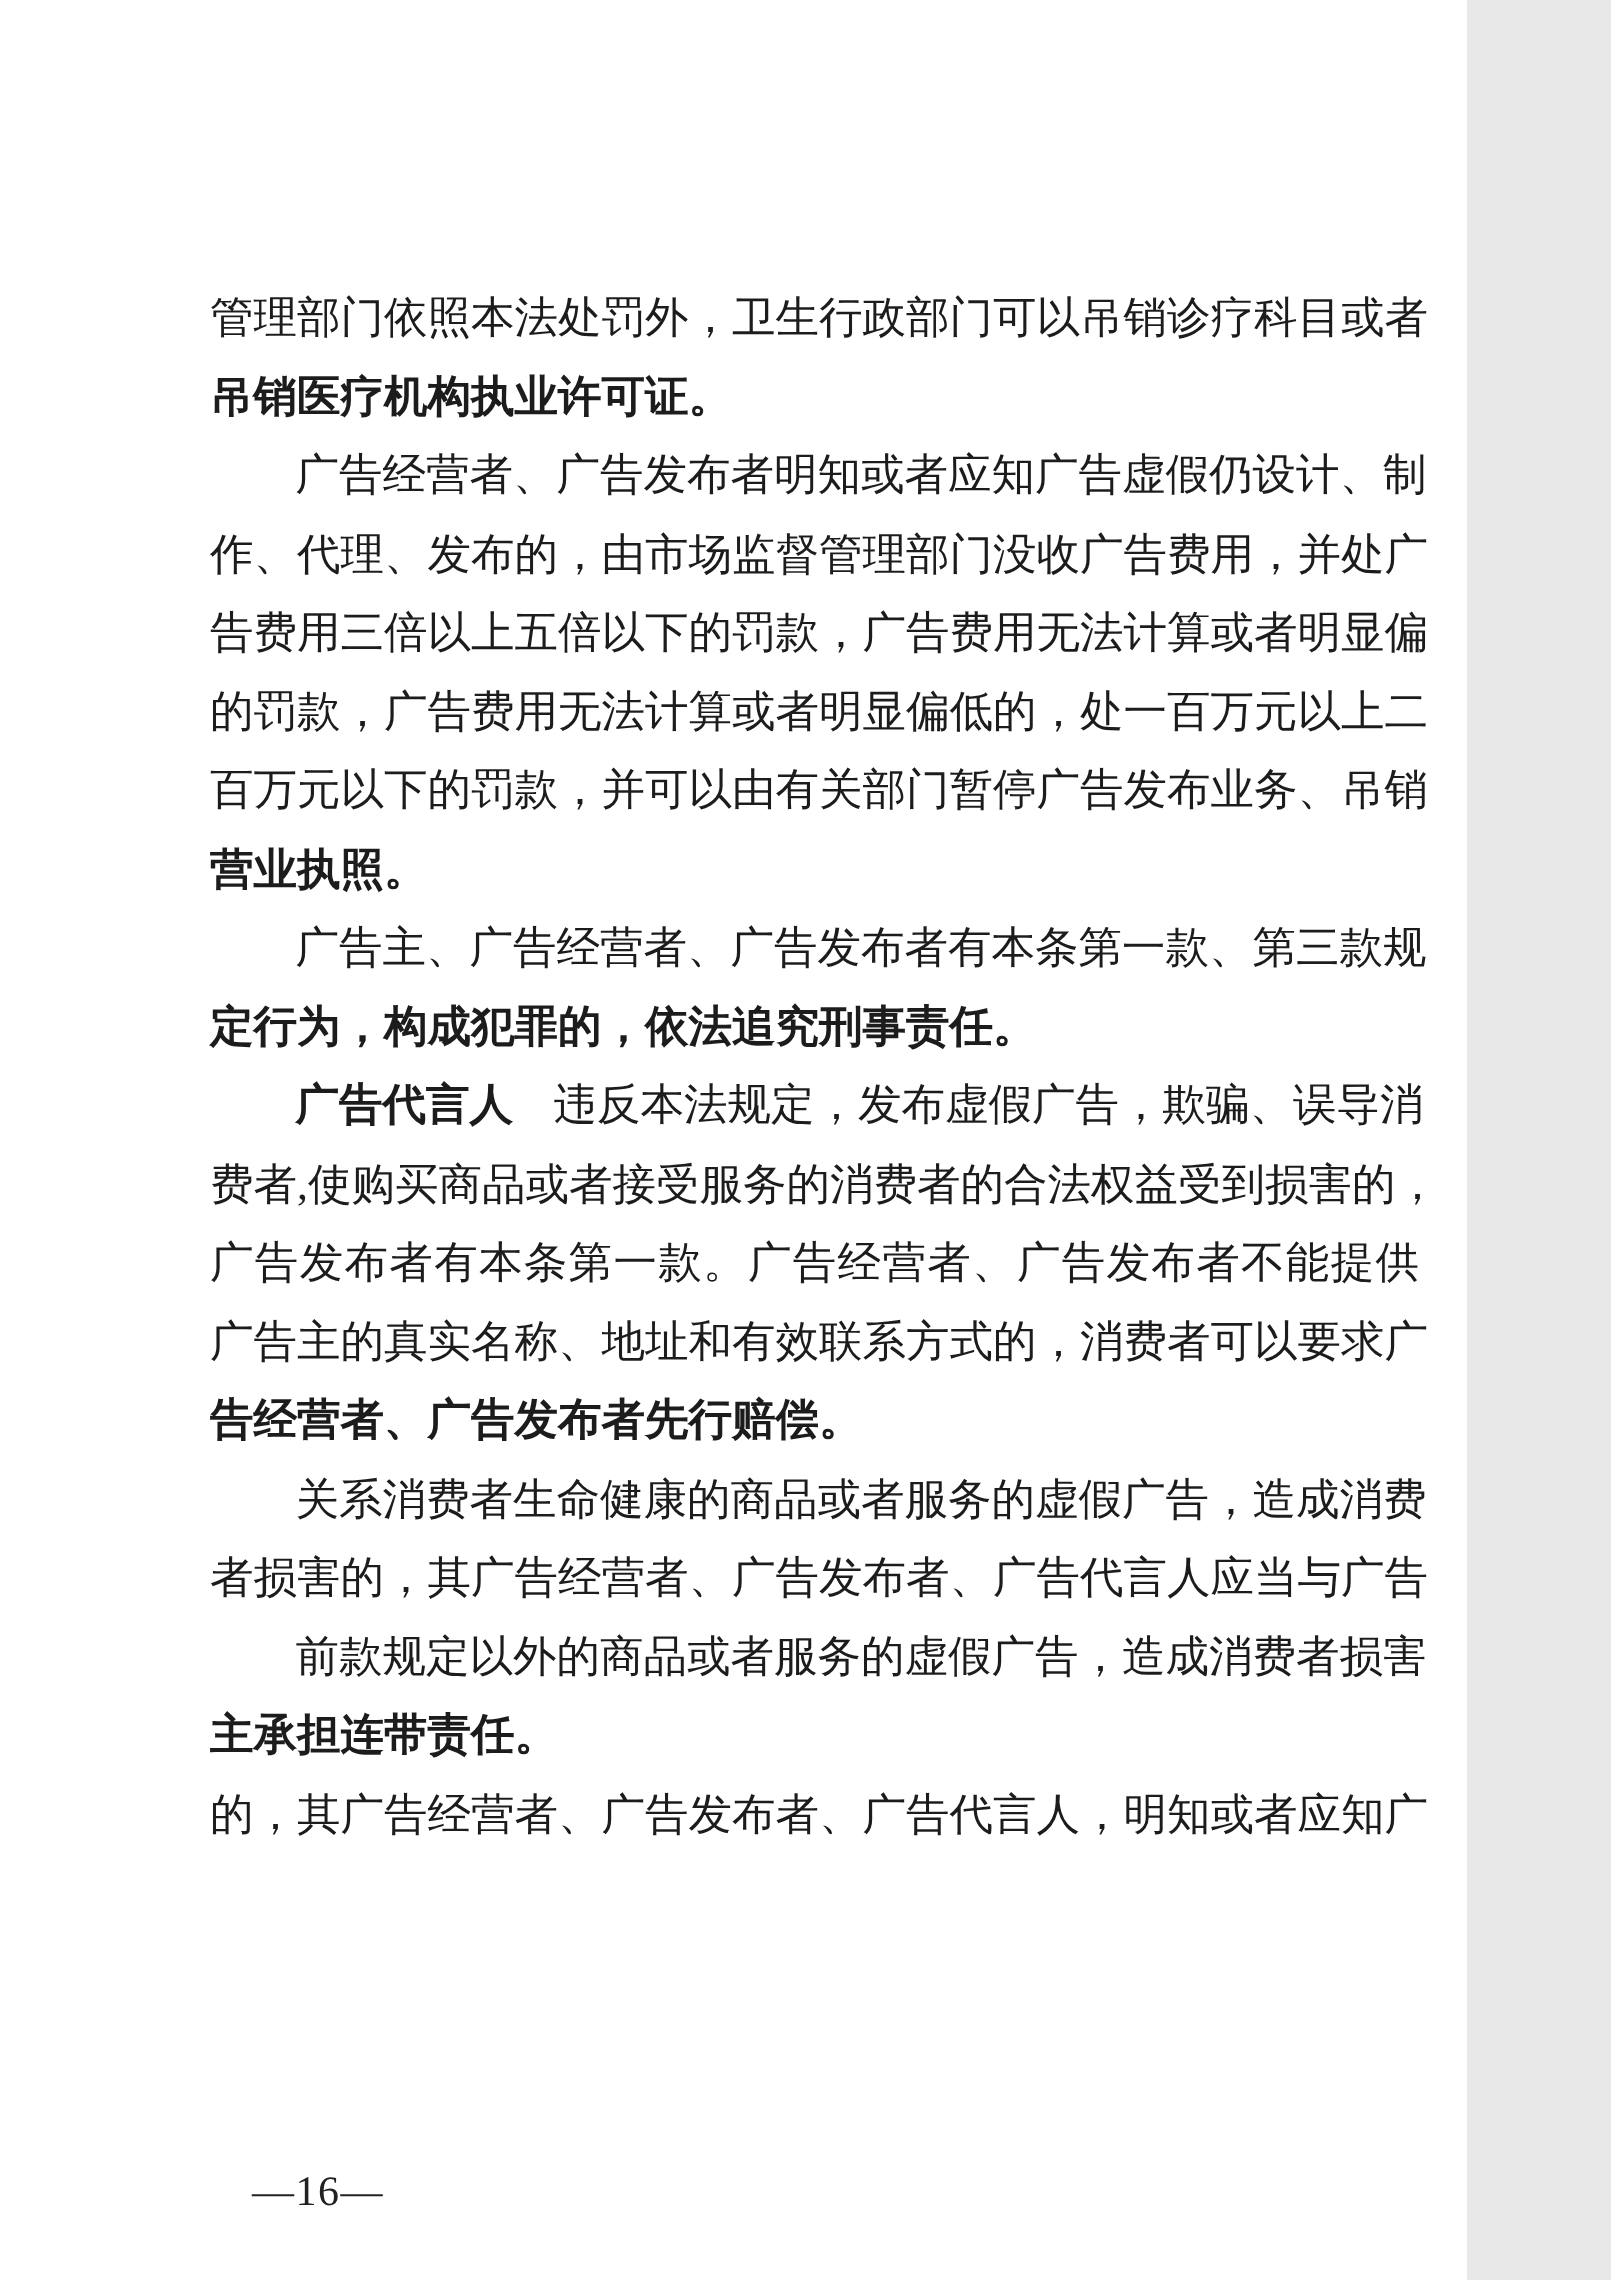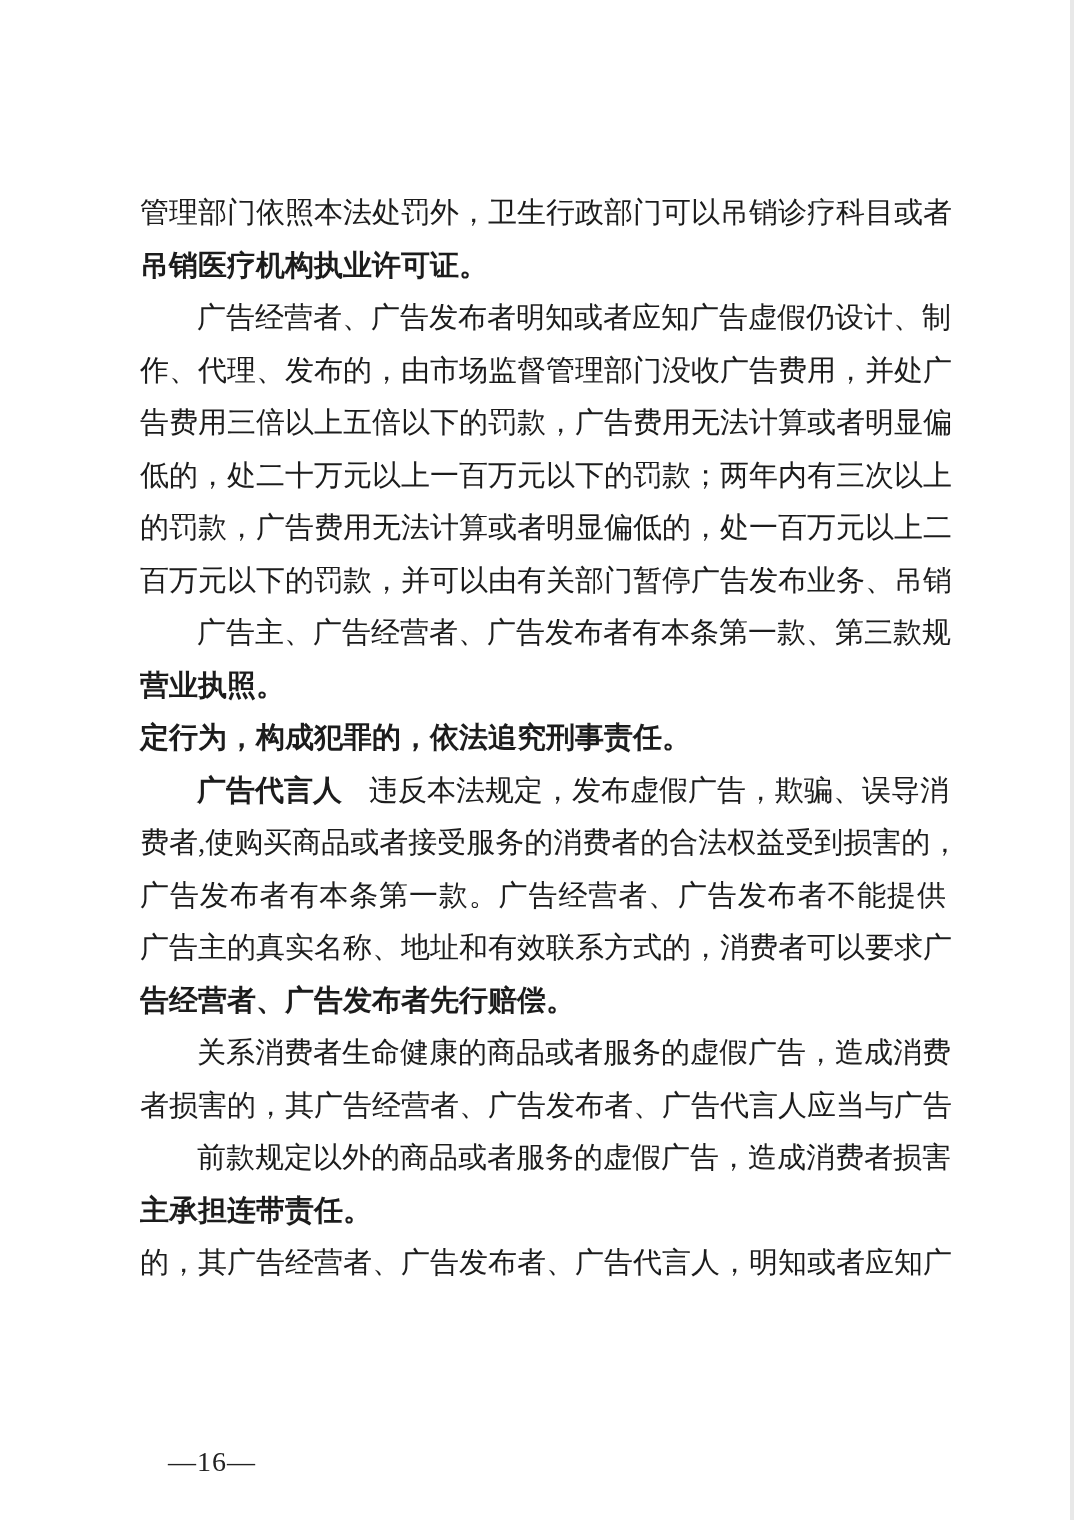--- a/index.html
+++ b/index.html
@@ -2,21 +2,21 @@
 <html><head>
 <meta charset="utf-8">
 <style>
   html, body {
     margin: 0;
     padding: 0;
     background: #e8e8e8;
   }
   .page {
     position: relative;
-    width: 1070px;
+    width: 978px;
     height: 1520px;
     background: #ffffff;
     font-family: "Liberation Serif", serif;
     color: #1c1c1c;
     overflow: hidden;
   }
   .text-block {
     position: absolute;
     left: 140px;
     top: 186px;
@@ -57,25 +57,24 @@
 </head>
 <body>
 
 <div class="page">
   <div class="text-block">
       <div class="line">管理部门依照本法处罚外，卫生行政部门可以吊销诊疗科目或者</div>
       <div class="line end">吊销医疗机构执业许可证。</div>
       <div class="line indent">广告经营者、广告发布者明知或者应知广告虚假仍设计、制</div>
       <div class="line">作、代理、发布的，由市场监督管理部门没收广告费用，并处广</div>
       <div class="line">告费用三倍以上五倍以下的罚款，广告费用无法计算或者明显偏</div>
-      <div class="line">低的，处二十万元以上一百万元以下的罚款；两年内有三次以上</div>
       <div class="line">的罚款，广告费用无法计算或者明显偏低的，处一百万元以上二</div>
       <div class="line">百万元以下的罚款，并可以由有关部门暂停广告发布业务、吊销</div>
+      <div class="line end">营业执照。</div>
       <div class="line indent">广告主、广告经营者、广告发布者有本条第一款、第三款规</div>
-      <div class="line end">营业执照。</div>
       <div class="line end">定行为，构成犯罪的，依法追究刑事责任。</div>
       <div class="line indent"><span class="article-no">广告代言人</span>违反本法规定，发布虚假广告，欺骗、误导消</div>
       <div class="line">费者,使购买商品或者接受服务的消费者的合法权益受到损害的，</div>
       <div class="line">广告发布者有本条第一款。广告经营者、广告发布者不能提供</div>
       <div class="line">广告主的真实名称、地址和有效联系方式的，消费者可以要求广</div>
       <div class="line end">告经营者、广告发布者先行赔偿。</div>
       <div class="line indent">关系消费者生命健康的商品或者服务的虚假广告，造成消费</div>
       <div class="line">者损害的，其广告经营者、广告发布者、广告代言人应当与广告</div>
       <div class="line indent">前款规定以外的商品或者服务的虚假广告，造成消费者损害</div>
       <div class="line end">主承担连带责任。</div>

